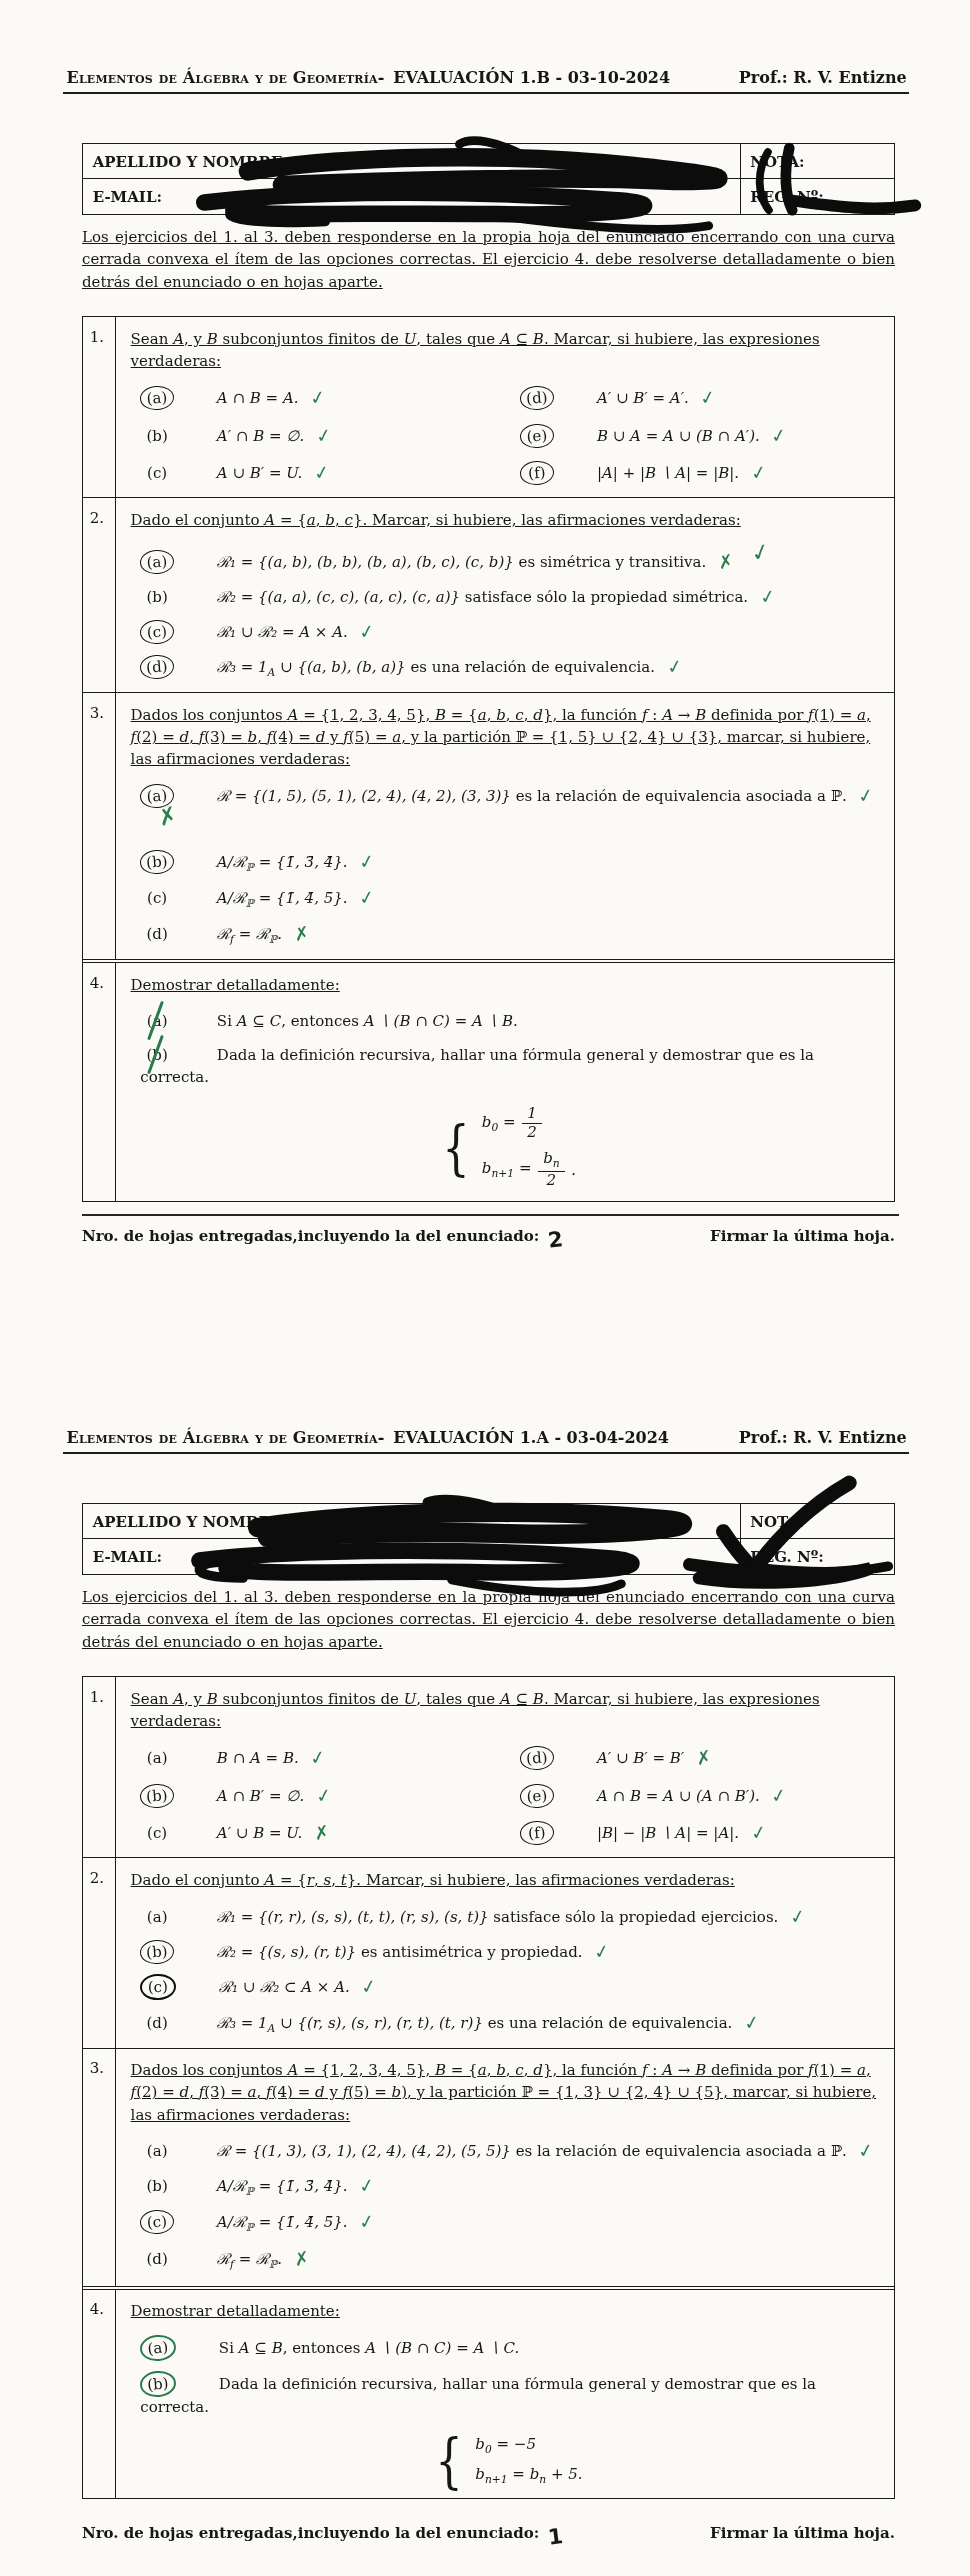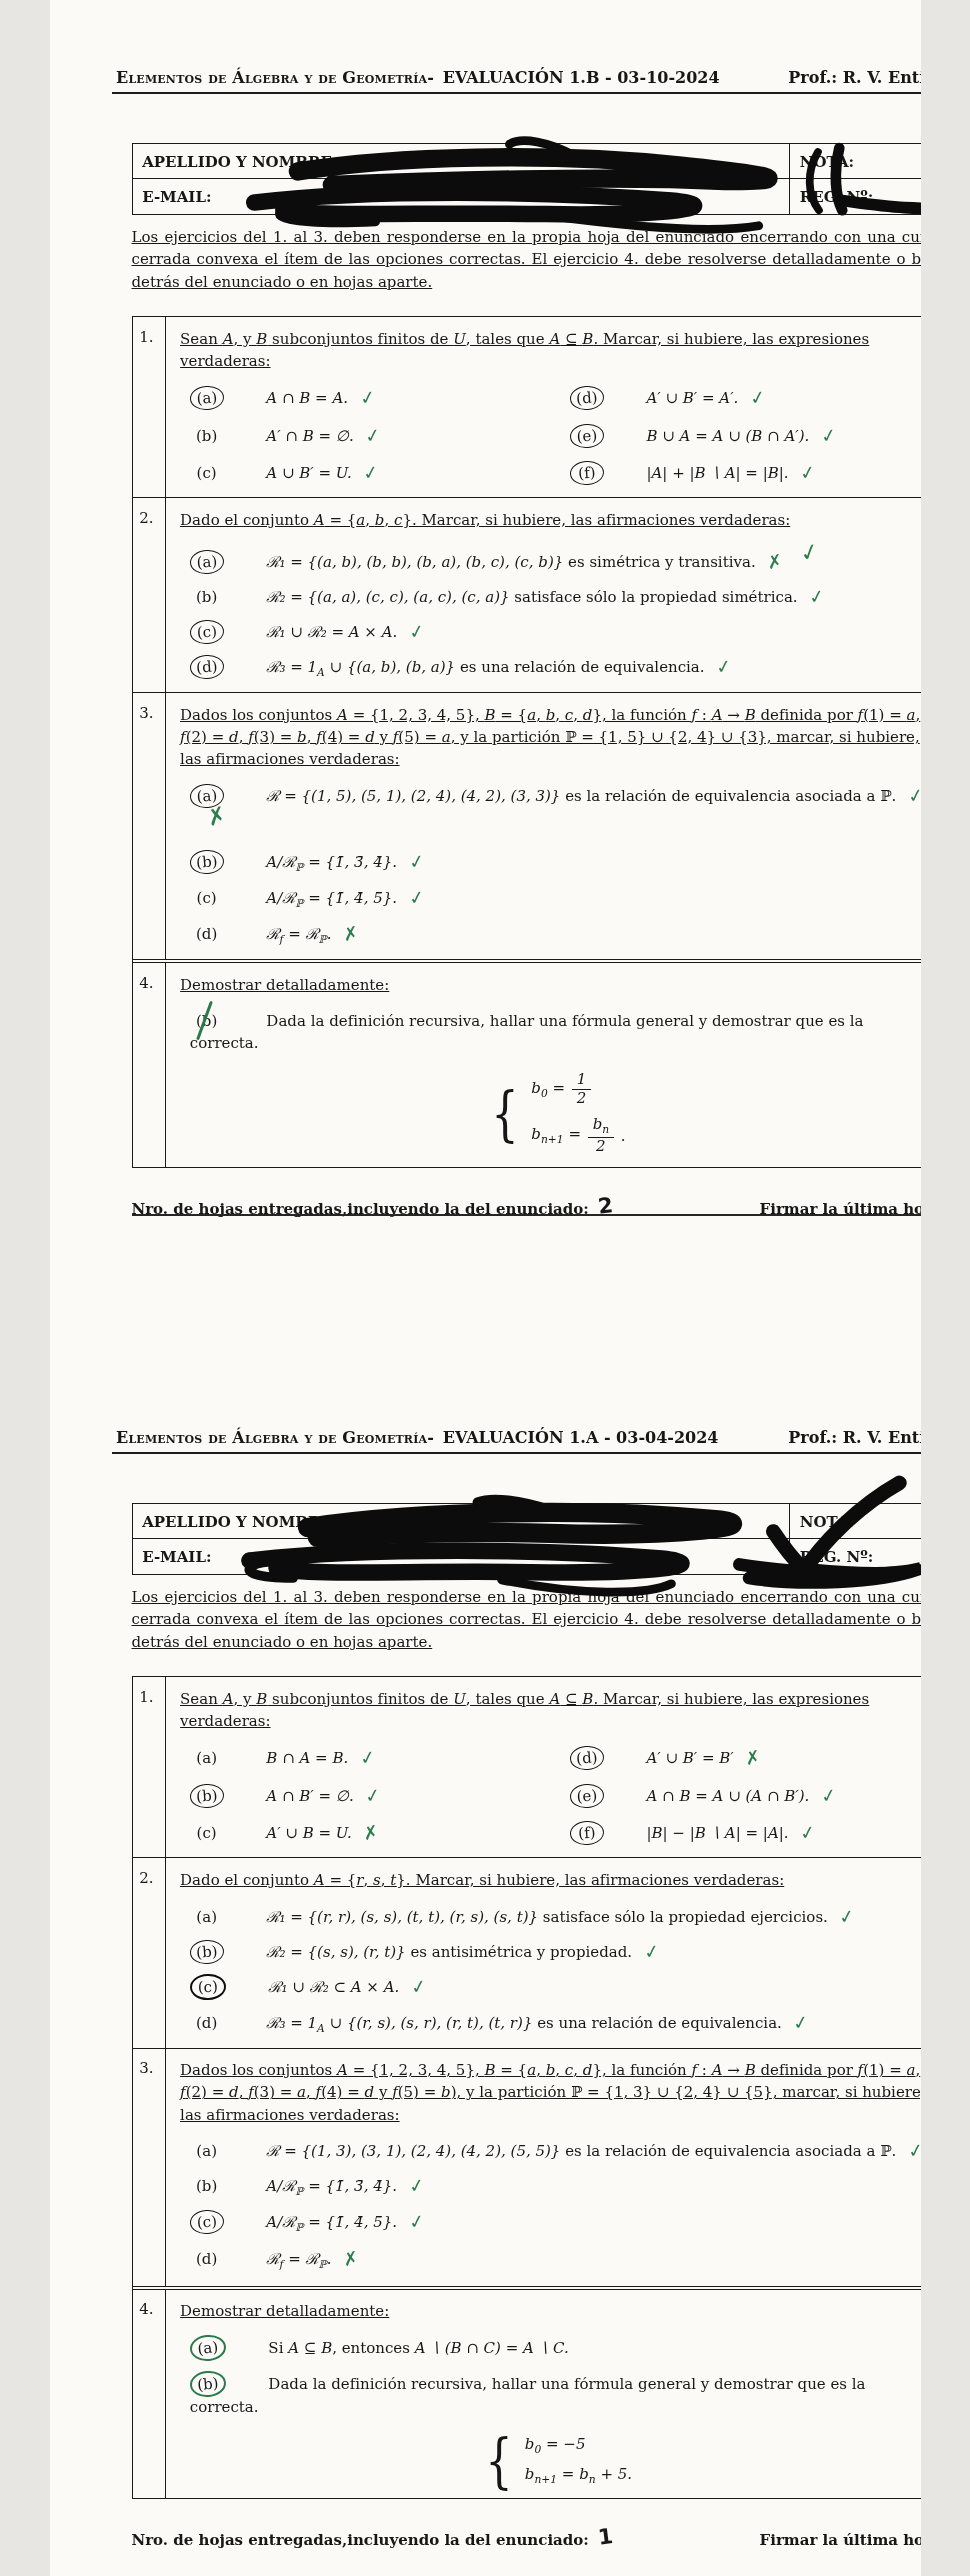--- a/index.html
+++ b/index.html
@@ -1,17 +1,17 @@
 <!DOCTYPE html>
 <html lang="es"><head>
 <meta charset="utf-8">
 <style>
   html,body { margin:0; padding:0; background:#e8e6e2; }
   .sheet {
-    position:relative; width:871px; height:2576px; margin:0 auto;
+    position:relative; width:970px; height:2576px; margin:0 auto;
     background:#fbfaf7; overflow:hidden;
     font-family:"DejaVu Serif", serif; color:#171717;
   }
   .exam { position:absolute; left:82px; width:813px; }
   #exam-1b { top:68px; }
   #exam-1a { top:1428px; }
 
   
   .ehead {
     display:flex; justify-content:space-between; align-items:baseline;
@@ -68,21 +68,21 @@
   .formula { display:flex; justify-content:center; align-items:center; gap:6.8px; margin-top:17.5px;
              font-style:italic; font-size:15px; }
   .brace { font-size:60px; font-weight:200; line-height:.85; font-style:normal; transform:scaleX(.72); }
   .flines { display:flex; flex-direction:column; gap:8.7px; }
   .fline { display:flex; align-items:center; gap:6.8px; }
   .frac { display:inline-flex; flex-direction:column; text-align:center; line-height:1.18; }
   .frac .fnum { border-bottom:1.5px solid #1a1a1a; padding:0 4.9px; }
   .frac .fden { padding:0 4.9px; }
 
   
-  .efoot { display:flex; align-items:flex-end; margin-top:25px; font-weight:bold; font-size:15px; }
+  .efoot { display:flex; align-items:flex-start; margin-top:25px; font-weight:bold; font-size:15px; }
   .hand { font-family:"DejaVu Sans", sans-serif; font-size:21.3px; margin-left:8.7px; display:inline-block;
           transform:rotate(-7deg); }
   .fright { margin-left:auto; }
 
   .divider { position:absolute; top:1214px; left:82px; width:817px; border-top:2.1px solid #262626; }
 </style>
 </head>
 <body>
 
 <div class="sheet">
@@ -160,20 +160,21 @@
             <div class="opt"><span class="lb">(d)</span><span class="tx">ℛ<sub>f</sub> = ℛ<sub>ℙ</sub>.</span><span class="mk">✗</span></div>
           </div>
         </div>
       </div>
 
       <div class="qrow dblrule" style="min-height:182px">
         <div class="qnum">4.</div>
         <div class="qbody">
           <div class="qintro">Demostrar detalladamente:</div>
           <div class="opts">
+            <div class="opt"><span class="lb slashed">(a)</span><span class="tx"><span class="t">Si </span>A ⊆ C<span class="t">, entonces </span>A ∖ (B ∩ C) = A ∖ B.</span></div>
             <div class="opt"><span class="lb slashed">(b)</span><span class="tx"><span class="t">Dada la definición recursiva, hallar una fórmula general y demostrar que es la correcta.</span></span></div>
           </div>
           <div class="formula">
             <span class="brace">{</span>
             <div class="flines">
               <div class="fline">
                 <span>b<sub>0</sub> =</span>
                 <span class="frac">
                     <span class="fnum">1</span>
                     <span class="fden">2</span>

